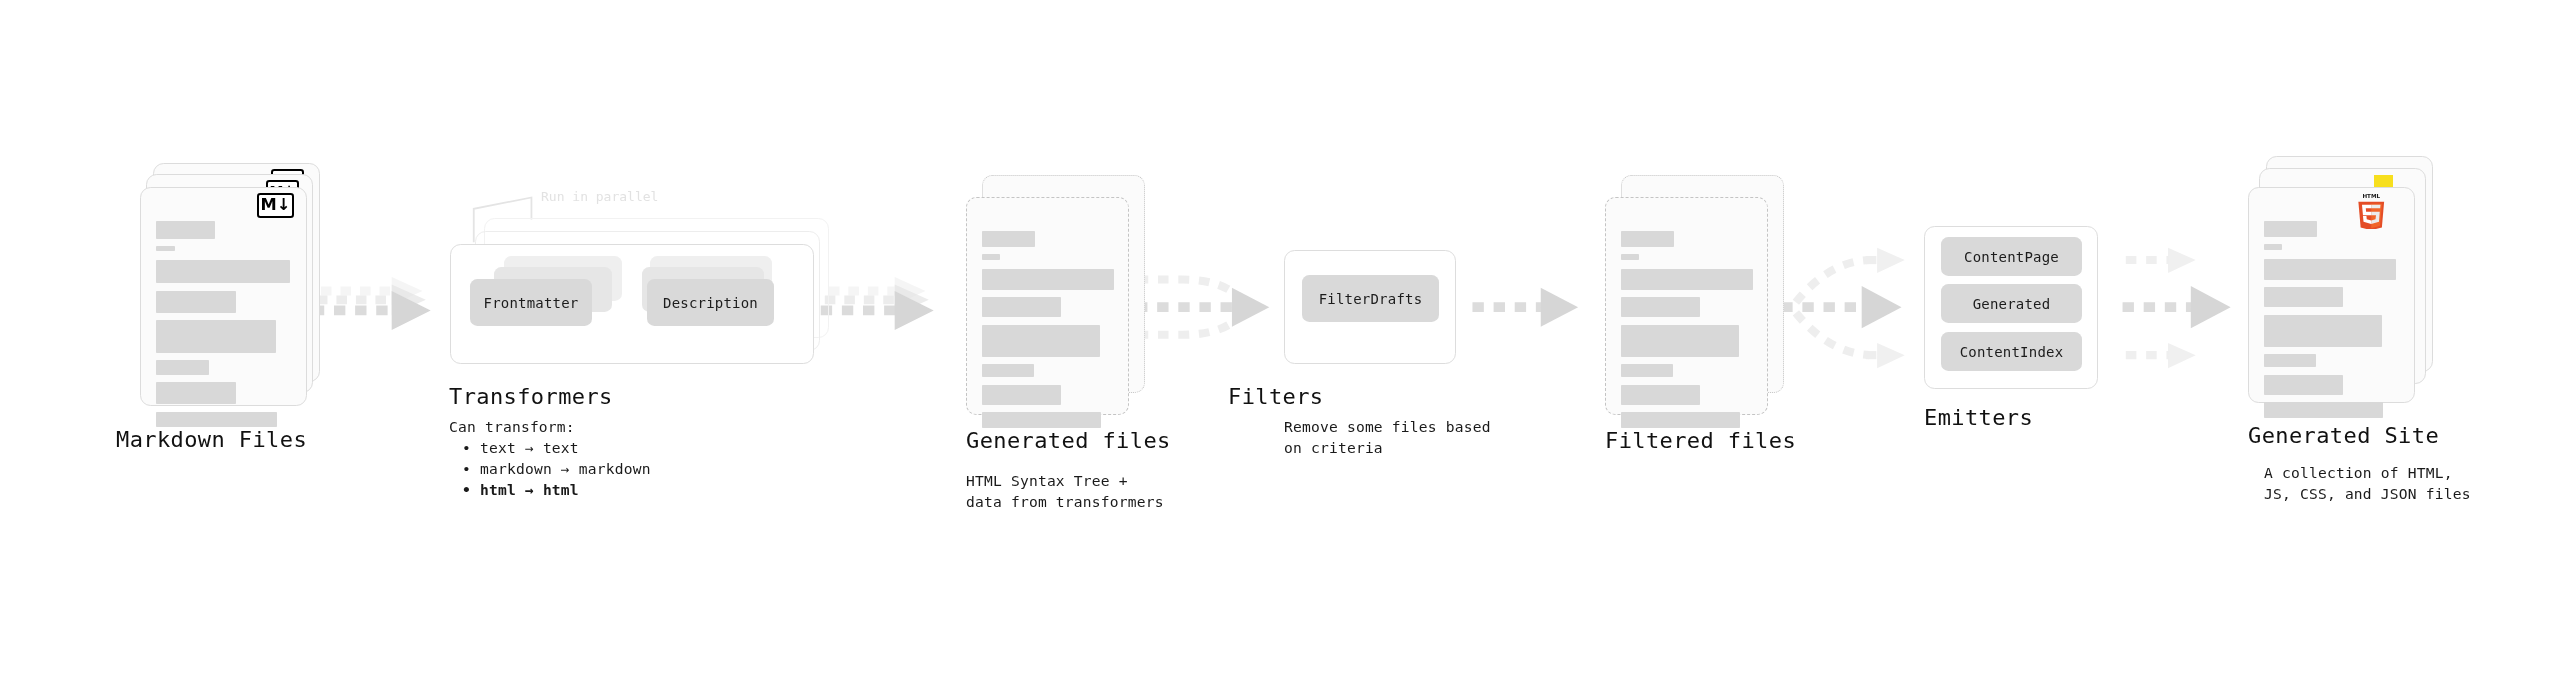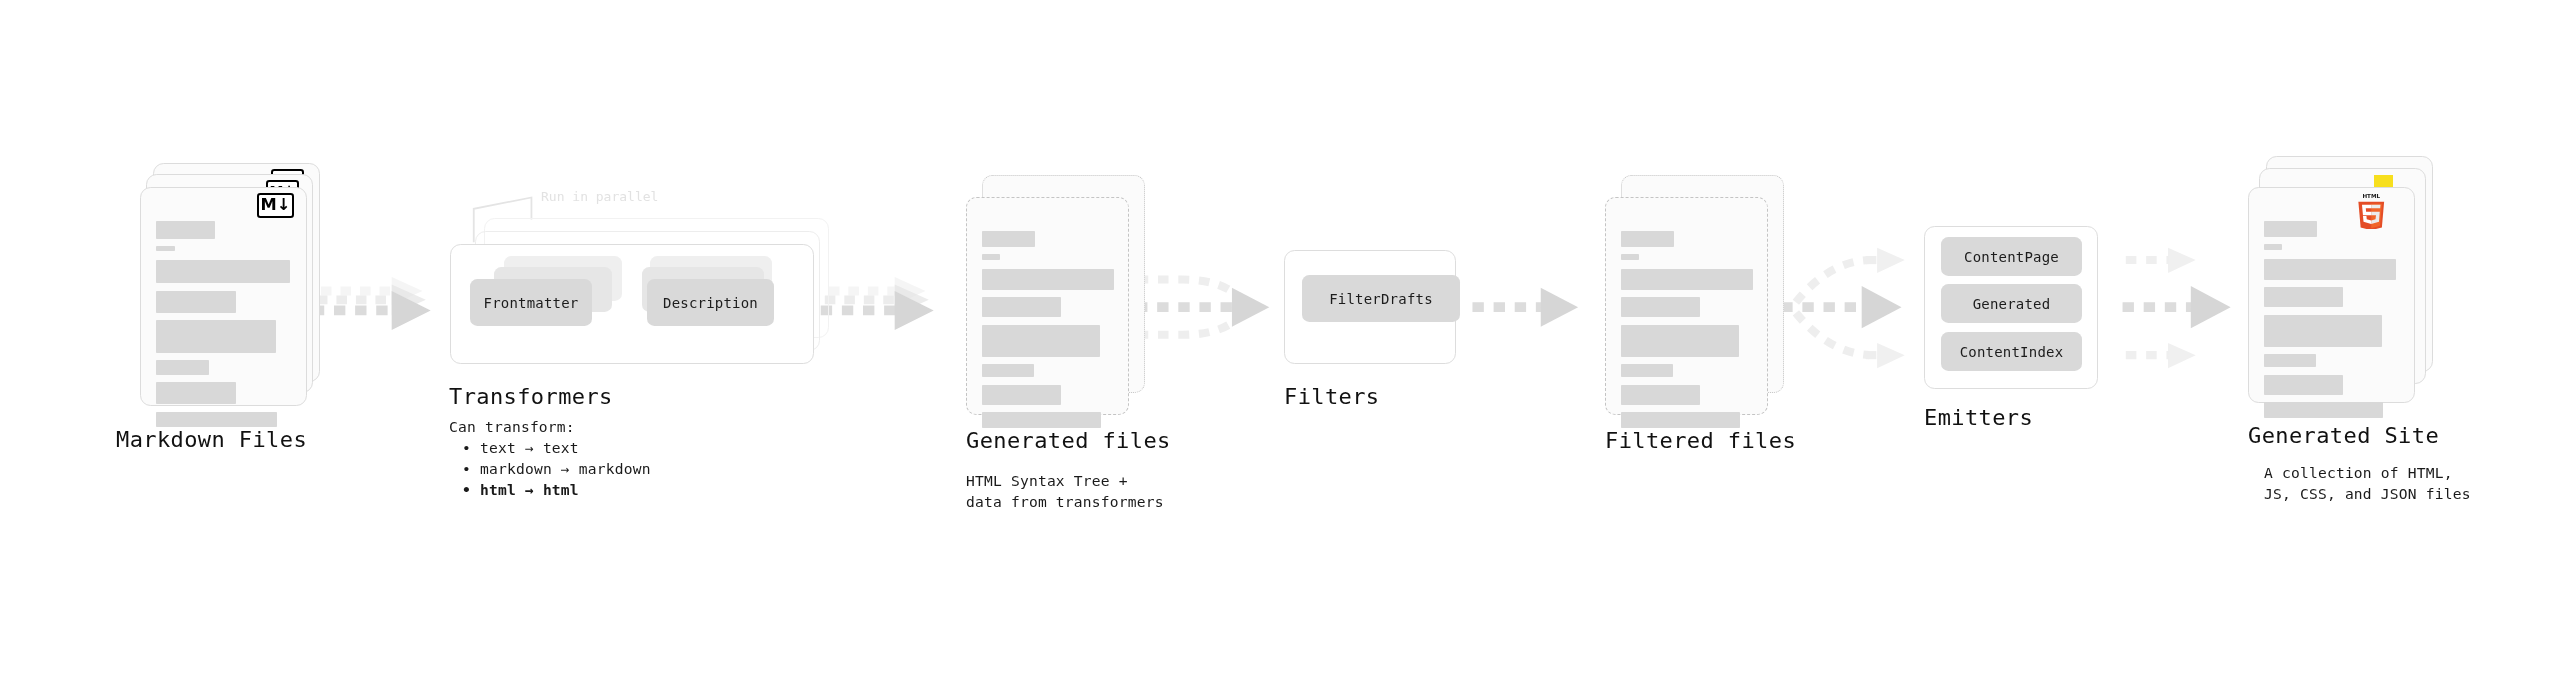--- a/index.html
+++ b/index.html
@@ -285,23 +285,25 @@
         <div class="dl" style="width:119px; height:15.4px;"></div>
       </div>
     </div>
   </div>
   <div class="stage-title" style="left:966px; top:428px;">Generated files</div>
   <div class="stage-desc" style="left:966px; top:470px;">HTML Syntax Tree +
 data from transformers</div>
 
   <div>
     <div class="plugin-box" style="left:1284px; top:250px; width:172px; height:114px;"></div>
-    <div class="chip" style="left:1302px; top:275px; width:158px; height:47px;">FilterDrafts</div>
-  </div>
-  <div class="stage-title" style="left:1284px; top:384px;">Filters</div>
+    <div class="chip" style="left:1302px; top:275px; width:137px; height:47px;">FilterDrafts</div>
+  </div>
+  <div class="stage-title" style="left:1228px; top:384px;">Filters</div>
+  <div class="stage-desc" style="left:1284px; top:416px;">Remove some files based
+on criteria</div>
 
   <div class="doc-stack">
     <div class="doc-card dotted" style="left:1621px; top:175px; width:163px; height:218px; z-index:1;"></div>
     <div class="doc-card dashed" style="left:1605px; top:197px; width:163px; height:218px; z-index:2;">
       <div class="doc-lines">
         <div class="dl" style="width:53px; height:16.3px;"></div>
         <div class="dl" style="width:18px; height:5.7px; margin-bottom:9px;"></div>
         <div class="dl" style="width:132px; height:21px;"></div>
         <div class="dl" style="width:79px; height:20.3px;"></div>
         <div class="dl" style="width:118px; height:32.5px;"></div>

